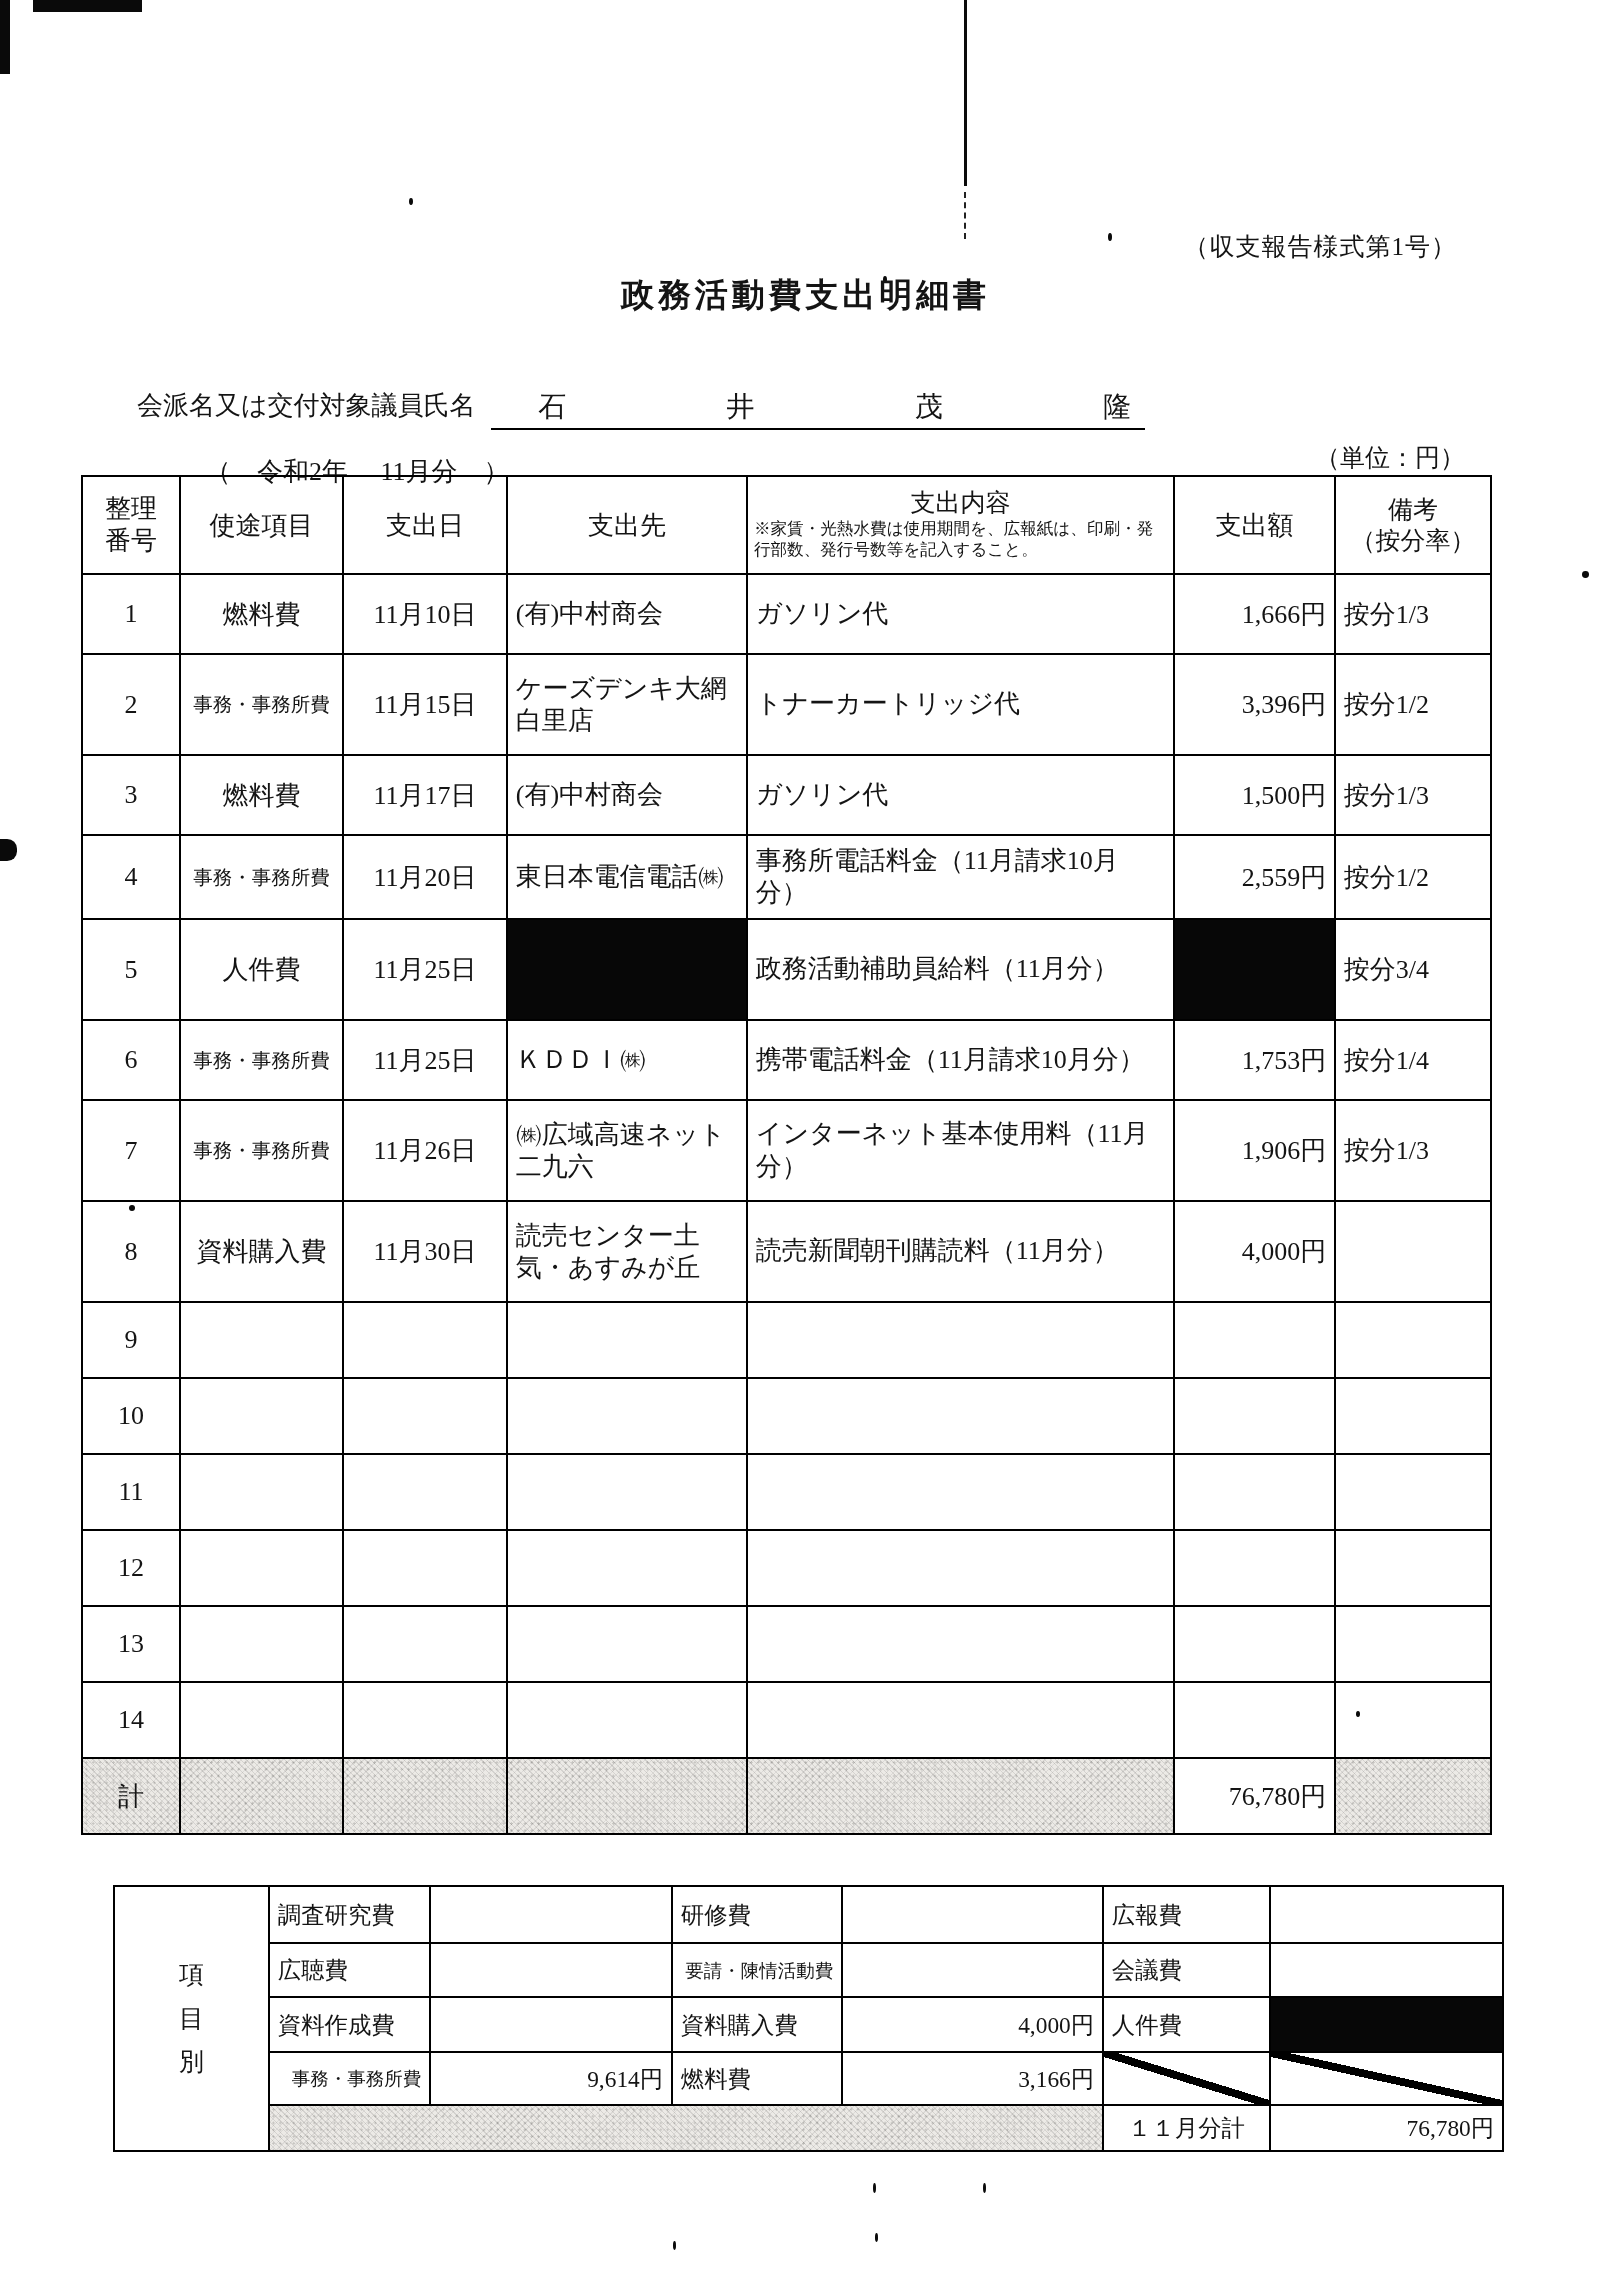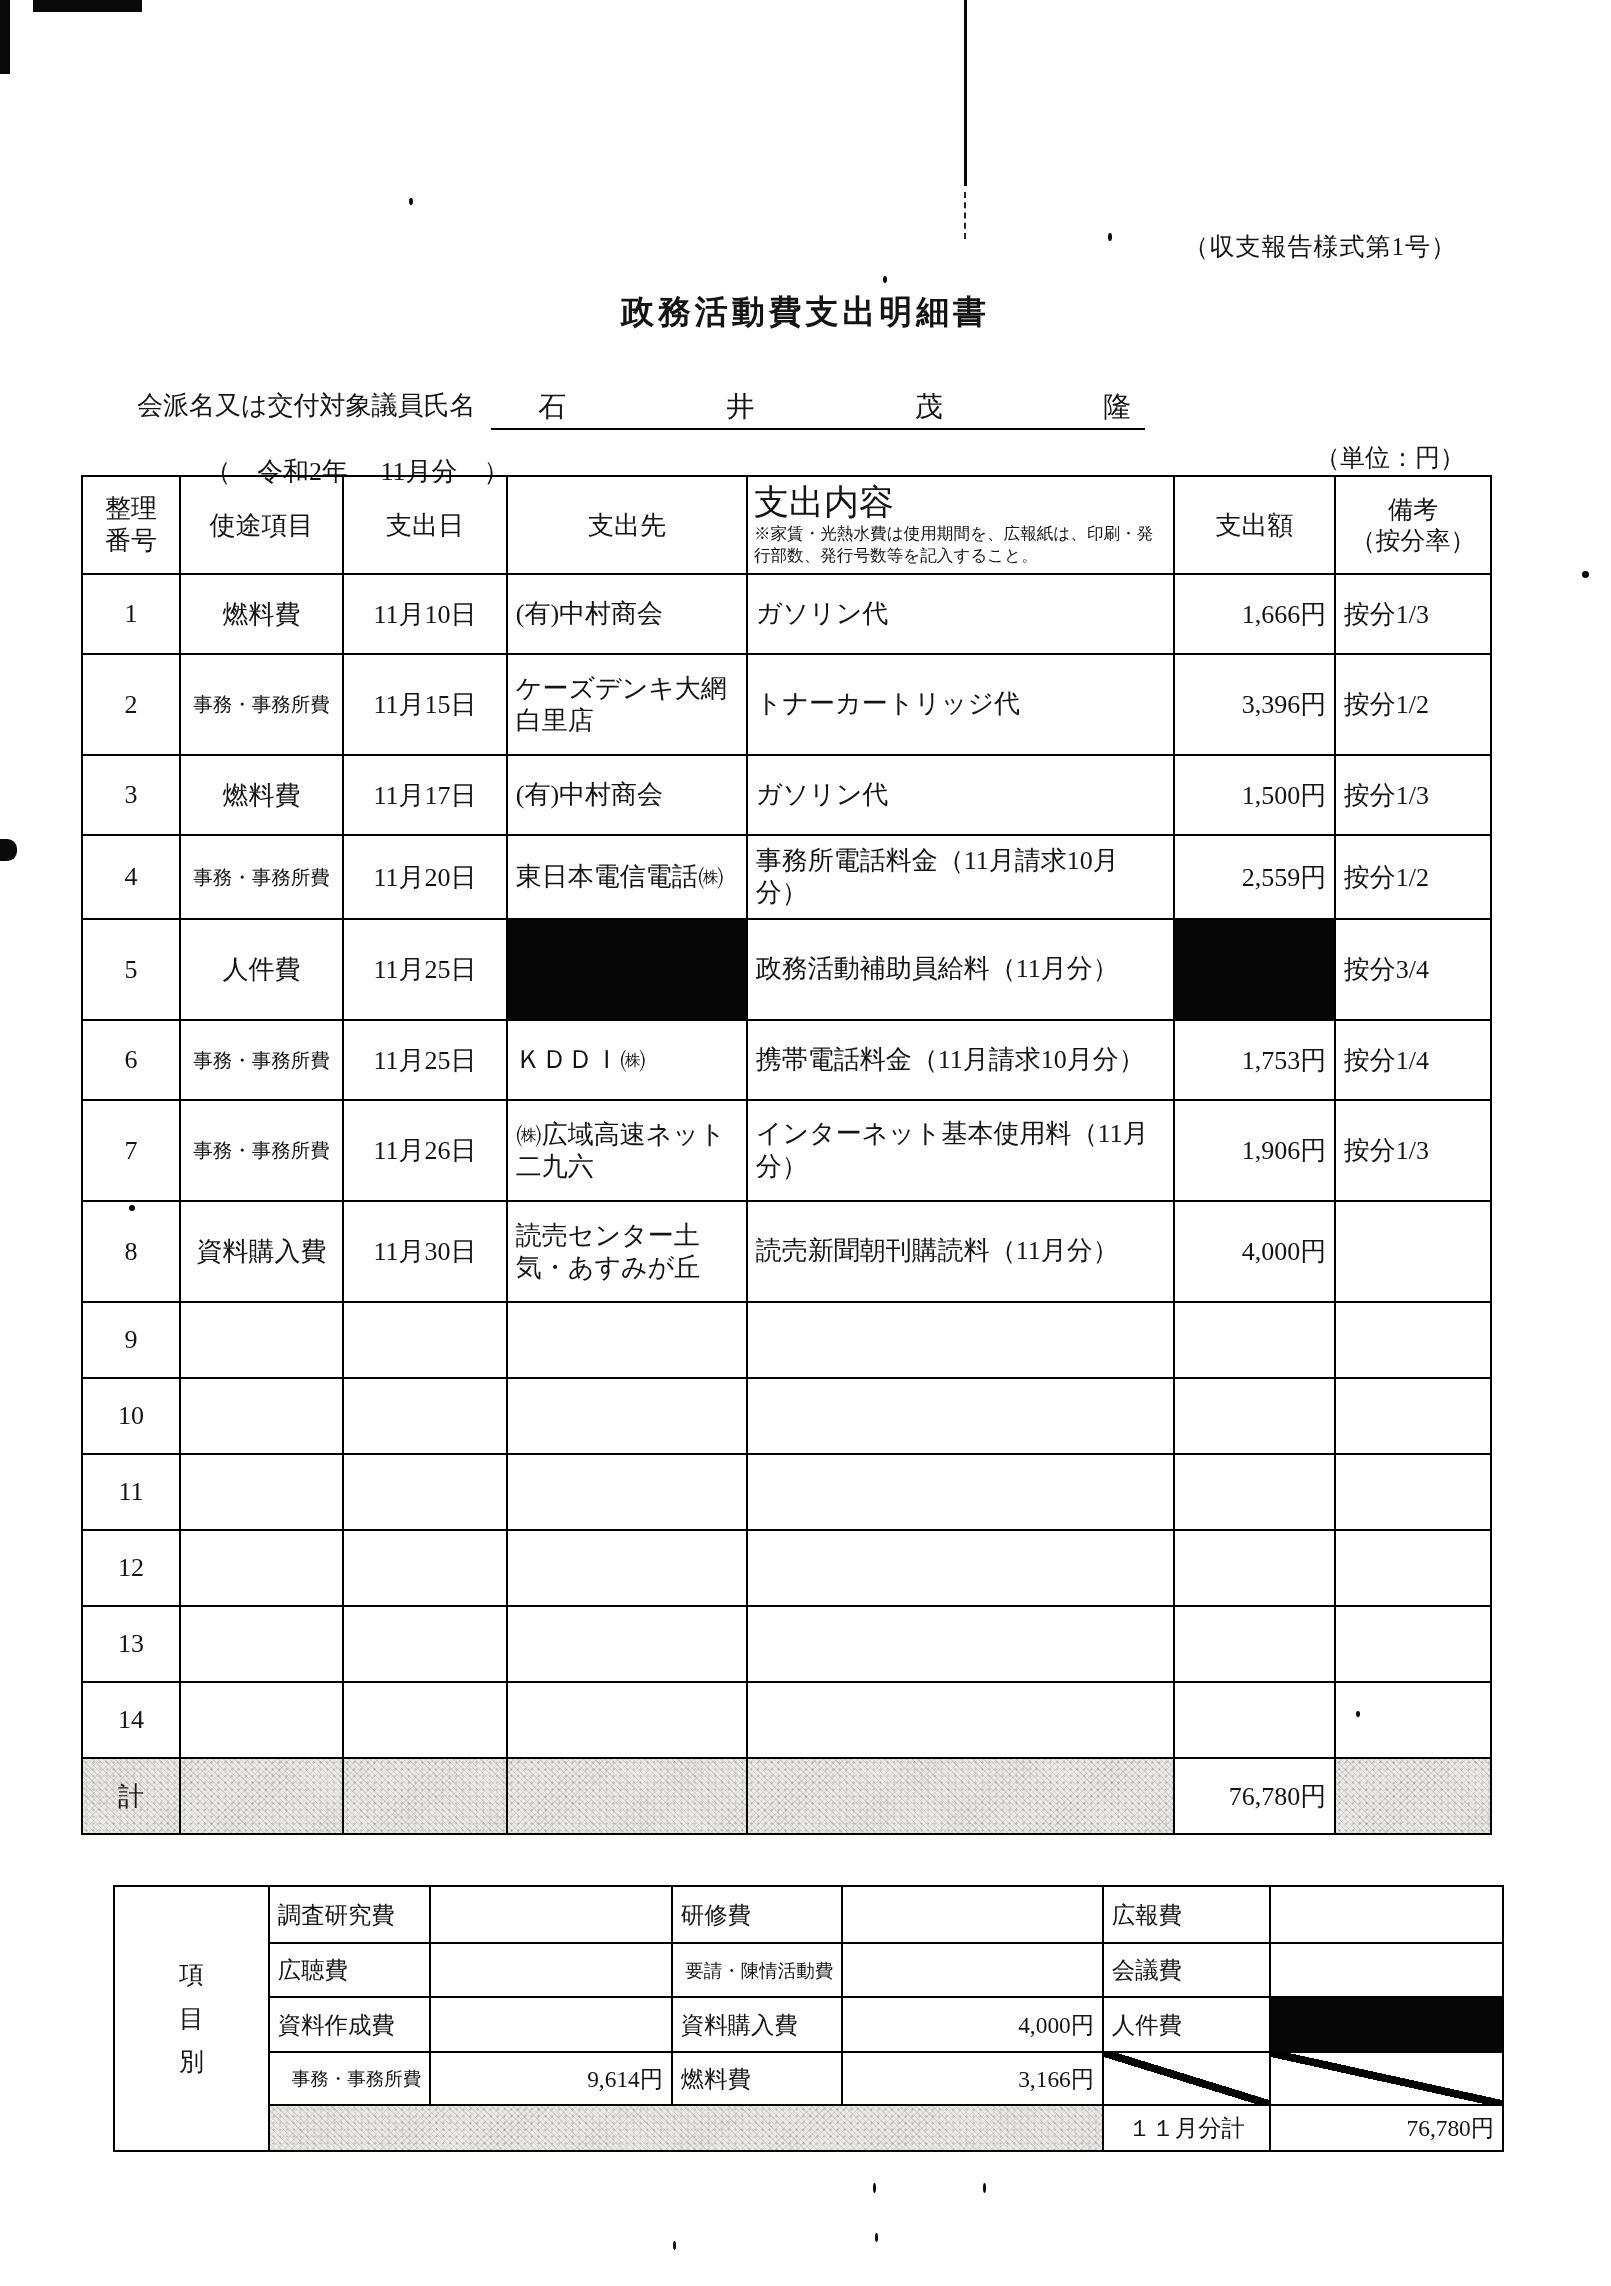--- a/index.html
+++ b/index.html
@@ -3,38 +3,38 @@
 <meta charset="utf-8">
 <style>
   html,body{margin:0;padding:0;}
   body{
     width:1611px;height:2287px;position:relative;background:#ffffff;
     font-family:"Liberation Serif","DejaVu Serif",serif;color:#141414;
     overflow:hidden;
   }
   
   .form-note{position:absolute;top:230px;right:154px;font-size:25px;letter-spacing:1px;}
-  .doc-title{position:absolute;top:290px;left:50%;transform:translateX(-50%);
+  .doc-title{position:absolute;top:273px;left:50%;transform:translateX(-50%);
     font-size:33px;letter-spacing:3.9px;font-weight:bold;white-space:nowrap;}
   .member-row{position:absolute;top:388px;left:137px;display:flex;align-items:flex-start;}
   .member-label{font-size:26px;white-space:nowrap;}
   .member-name-box{margin-left:15.6px;width:593px;border-bottom:2.9px solid #000;
     display:flex;justify-content:space-between;padding:0 13.7px 2px 47px;}
   .member-name-box span{font-size:28px;}
   .period-line{position:absolute;top:454px;left:205px;font-size:26px;white-space:nowrap;}
   .unit-note{position:absolute;top:441px;right:146px;font-size:25px;}
   
   table{border-collapse:collapse;table-layout:fixed;}
   td,th{font-weight:normal;overflow:hidden;}
   
   .main{position:absolute;left:81px;top:475px;width:1408px;border:2.9px solid #000;}
   .main th,.main td{border:2px solid #000;padding:2px 7.8px;font-size:26px;vertical-align:middle;}
   .main thead th{border-bottom:2.9px solid #000;text-align:center;padding:2px 5.9px;}
   .hdr-two{line-height:1.25;}
-  .hdr-content-title{text-align:left;font-size:35px;line-height:1.1;}
+  .hdr-content-title{text-align:center;font-size:25px;line-height:1.1;}
   .hdr-content-note{text-align:left;font-size:16.6px;line-height:1.3;margin-top:1px;}
   .hdr-remarks{line-height:1.25;font-size:25px;}
   tr.hs{height:80px;} tr.hm{height:84px;} tr.ht{height:101px;}
   tr.he{height:76px;} tr.htl{height:76px;}
   .c-no{text-align:center;}
   .c-cat{text-align:center;}
   .c-cat.sm{font-size:19.5px;}
   .c-date{text-align:center;white-space:nowrap;}
   .c-payee{text-align:left;font-size:27px;line-height:1.2;padding:2px 17.6px 2px 7.8px;}
   .c-content{text-align:left;font-size:26px;line-height:1.25;padding:2px 9.8px;}

